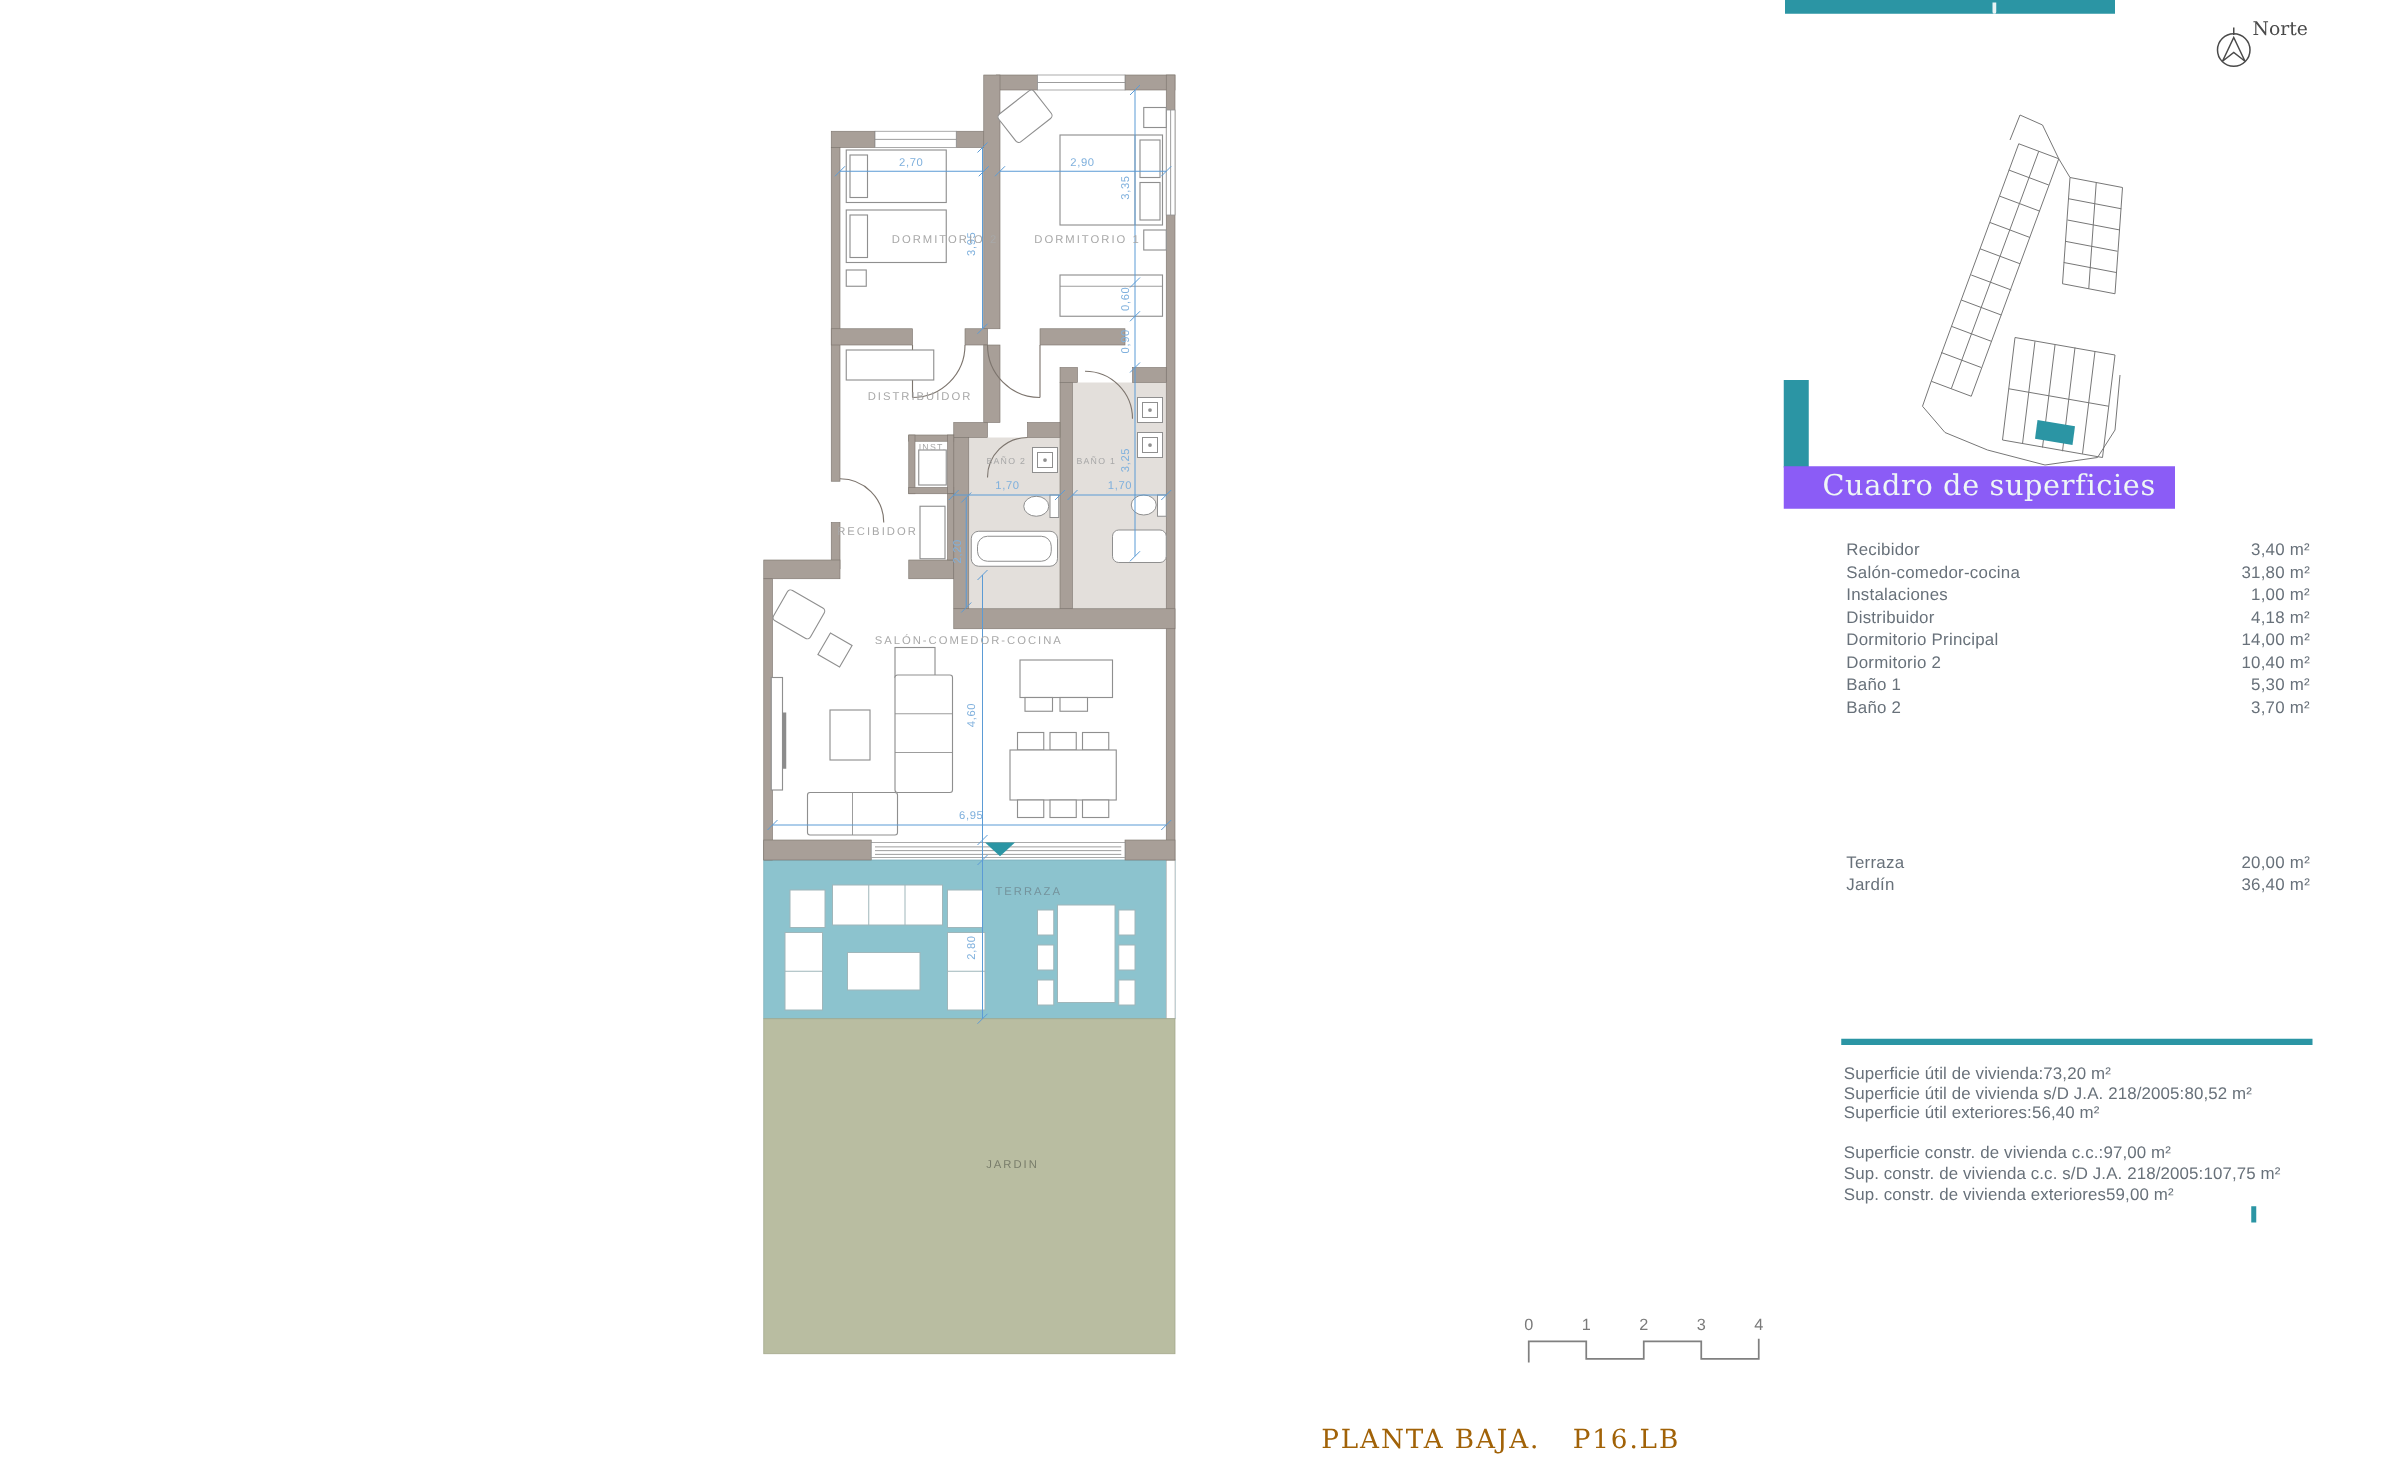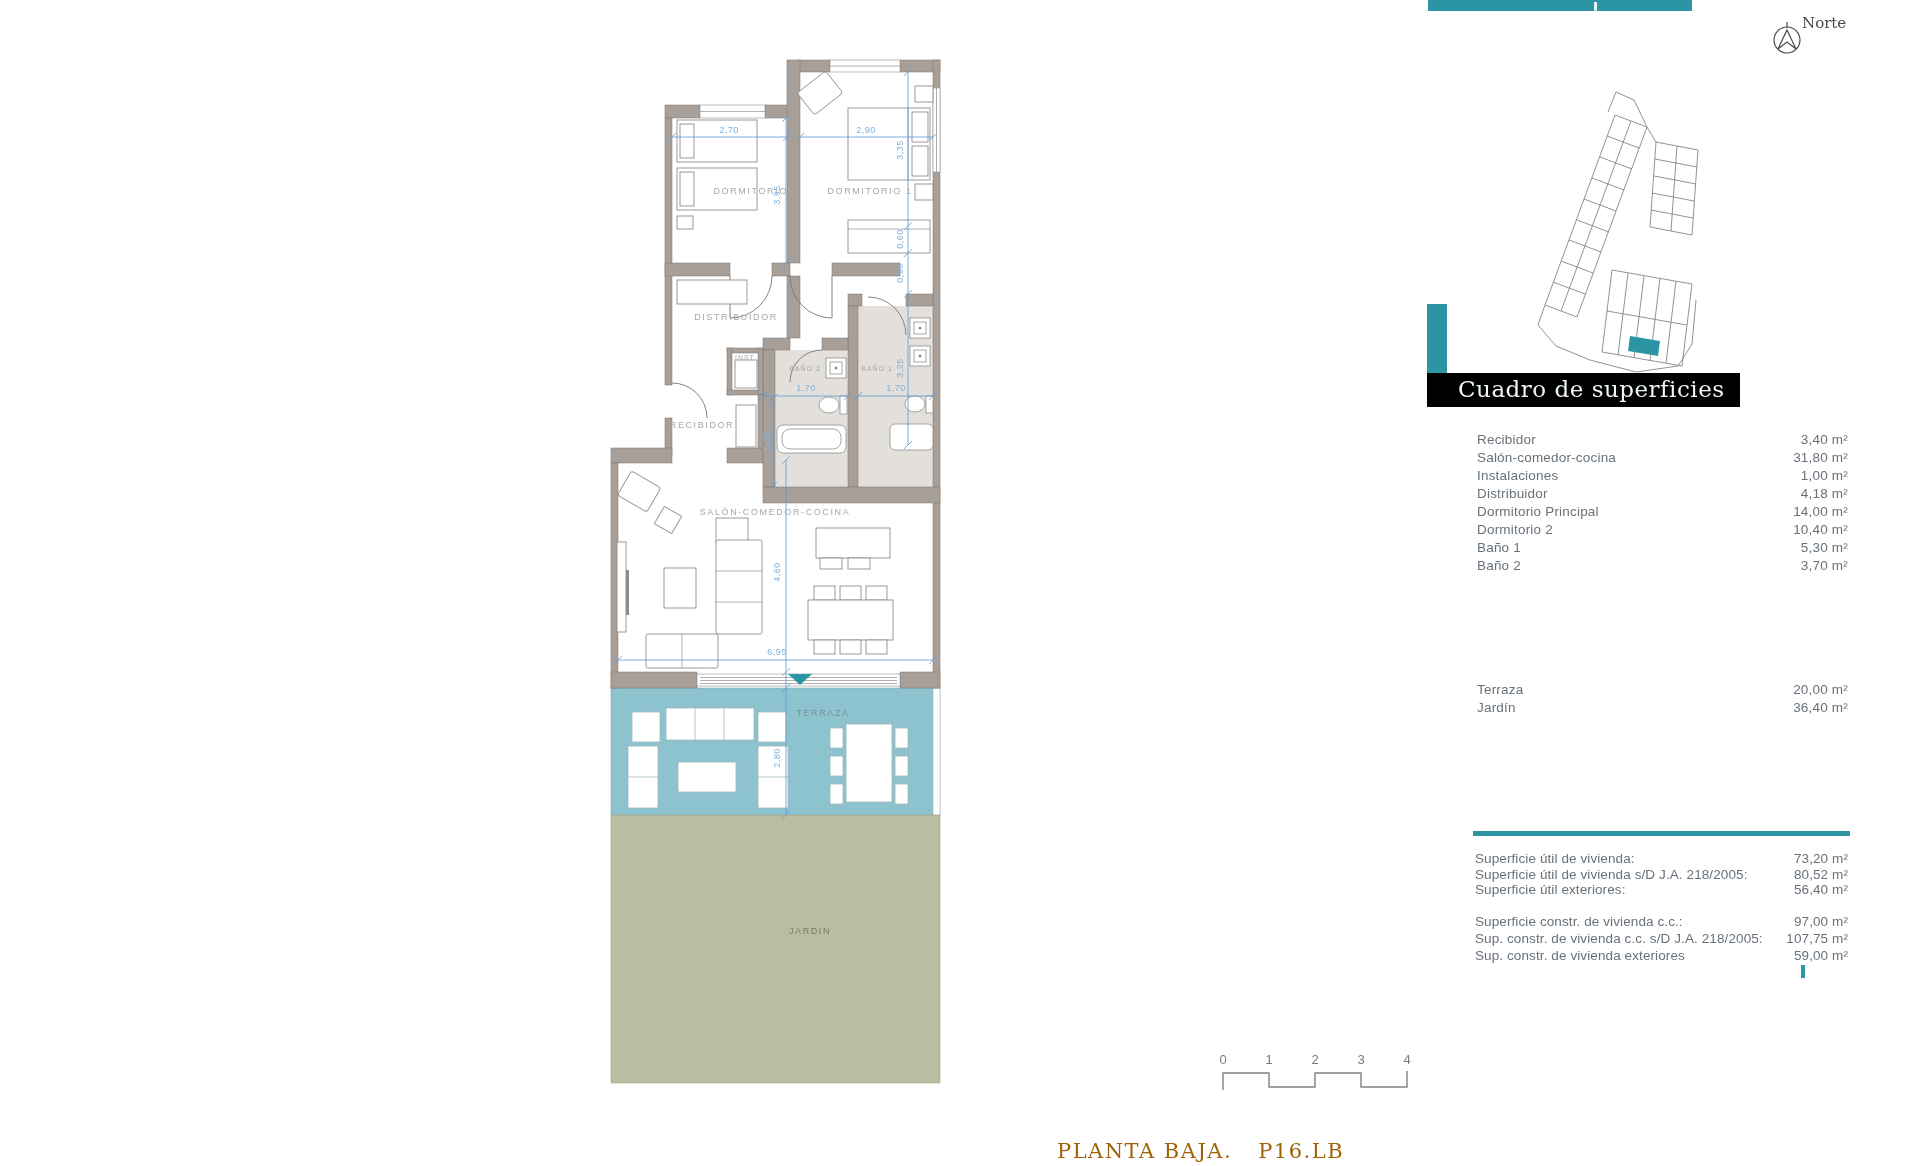--- a/index.html
+++ b/index.html
@@ -7,36 +7,36 @@
        font-family:"Liberation Sans",sans-serif;}
   .abs{position:absolute}
   svg.drawing{position:absolute;left:0;top:0}
 
   
   .banner{left:1428px;top:0;width:264px;height:11px;background:#2b95a4}
   .banner-glyph{position:absolute;left:166px;top:2px;width:3px;height:9px;background:#e8f4f5;border-radius:0 0 3px 3px}
 
   
   .vbar{left:1427px;top:304px;width:20px;height:70px;background:#2b95a4}
-  .panel-header{left:1427px;top:373px;width:313px;height:34px;background:#000000;color:#eef6f6;
+  .panel-header{left:1427px;top:373px;width:313px;height:34px;background:#8b5cf6;color:#eef6f6;
       font-family:"DejaVu Serif",serif;font-size:23px;line-height:33px;padding-left:31px;
       box-sizing:border-box;letter-spacing:.5px;white-space:nowrap}
 
   
   .rows{left:1477px;width:371px;color:#68717a;font-size:13.5px;letter-spacing:.2px}
   .row{display:flex;justify-content:space-between;height:18px;line-height:18px}
   #main-rows{top:431px}
   #ext-rows{top:681px}
 
   .rule{left:1473px;top:831px;width:377px;height:5px;background:#2b95a4}
   .sum{left:1475px;width:373px;color:#68717a;font-size:13.5px;letter-spacing:.1px}
   #sum1{top:851px}
   #sum2{top:913px}
-  #sum1 .srow{display:flex;justify-content:space-between;height:15.5px;line-height:15.5px}
-  #sum2 .srow{display:flex;justify-content:space-between;height:17px;line-height:17px}
+  #sum1 .srow{display:flex;justify-content:flex-start;height:15.5px;line-height:15.5px}
+  #sum2 .srow{display:flex;justify-content:flex-start;height:17px;line-height:17px}
   .tickmark{left:1801px;top:965px;width:4px;height:13px;background:#2b95a4}
 
   
   .sheet-title{left:1057px;top:1139px;font-family:"DejaVu Serif",serif;font-size:21px;
       color:#a16207;letter-spacing:1.5px;white-space:nowrap}
   .sheet-title .code{margin-left:26px}
 
   
   .wall{fill:#a89f98;stroke:#7d756e;stroke-width:.5}
   .bfloor{fill:#e3dfdb}

